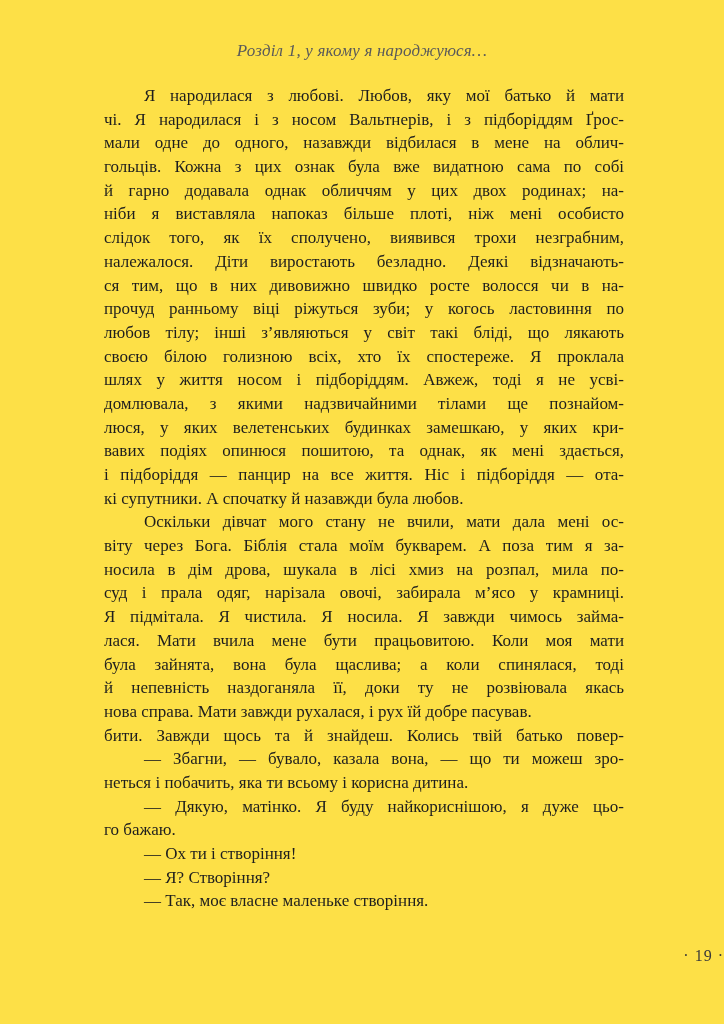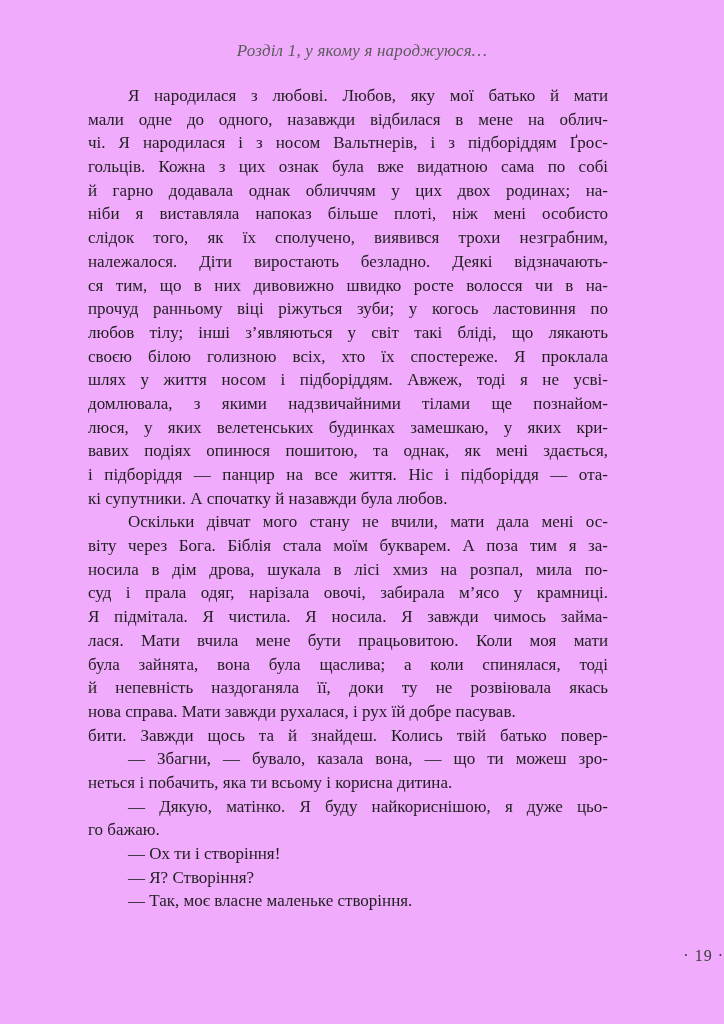--- a/index.html
+++ b/index.html
@@ -4,40 +4,40 @@
 <style>
   html, body {
     margin: 0;
     padding: 0;
     background: #ffffff;
   }
   .page {
     position: relative;
     width: 724px;
     height: 1024px;
-    background: #f0abfc;
+    background: #fde047;
     font-family: "Liberation Serif", serif;
     overflow: hidden;
   }
   .running-head {
     position: absolute;
     top: 41px;
     left: 0;
     width: 100%;
     text-align: center;
     font-style: italic;
     font-size: 17px;
     line-height: 20px;
     color: #5a5a5a;
     letter-spacing: 0.2px;
   }
   .text-block {
     position: absolute;
     top: 84px;
-    left: 88px;
+    left: 104px;
     width: 520px;
     font-size: 17px;
     line-height: 23.7px;
     color: #1e1e1e;
   }
   .line {
     height: 23.7px;
     overflow: hidden;
     text-align: justify;
     text-align-last: justify;
@@ -62,22 +62,22 @@
   }
 </style>
 </head>
 <body>
 
 <div class="page">
   <div class="running-head">Розділ 1, у якому я народжуюся…</div>
 
   <div class="text-block">
       <div class="line indent">Я народилася з любові. Любов, яку мої батько й мати</div>
+      <div class="line">чі. Я народилася і з носом Вальтнерів, і з підборіддям Ґрос-</div>
       <div class="line">мали одне до одного, назавжди відбилася в мене на облич-</div>
-      <div class="line">чі. Я народилася і з носом Вальтнерів, і з підборіддям Ґрос-</div>
       <div class="line">гольців. Кожна з цих ознак була вже видатною сама по собі</div>
       <div class="line">й гарно додавала однак обличчям у цих двох родинах; на-</div>
       <div class="line">ніби я виставляла напоказ більше плоті, ніж мені особисто</div>
       <div class="line">слідок того, як їх сполучено, виявився трохи незграбним,</div>
       <div class="line">належалося. Діти виростають безладно. Деякі відзначають-</div>
       <div class="line">ся тим, що в них дивовижно швидко росте волосся чи в на-</div>
       <div class="line">прочуд ранньому віці ріжуться зуби; у когось ластовиння по</div>
       <div class="line">любов тілу; інші з’являються у світ такі бліді, що лякають</div>
       <div class="line">своєю білою голизною всіх, хто їх спостереже. Я проклала</div>
       <div class="line">шлях у життя носом і підборіддям. Авжеж, тоді я не усві-</div>

